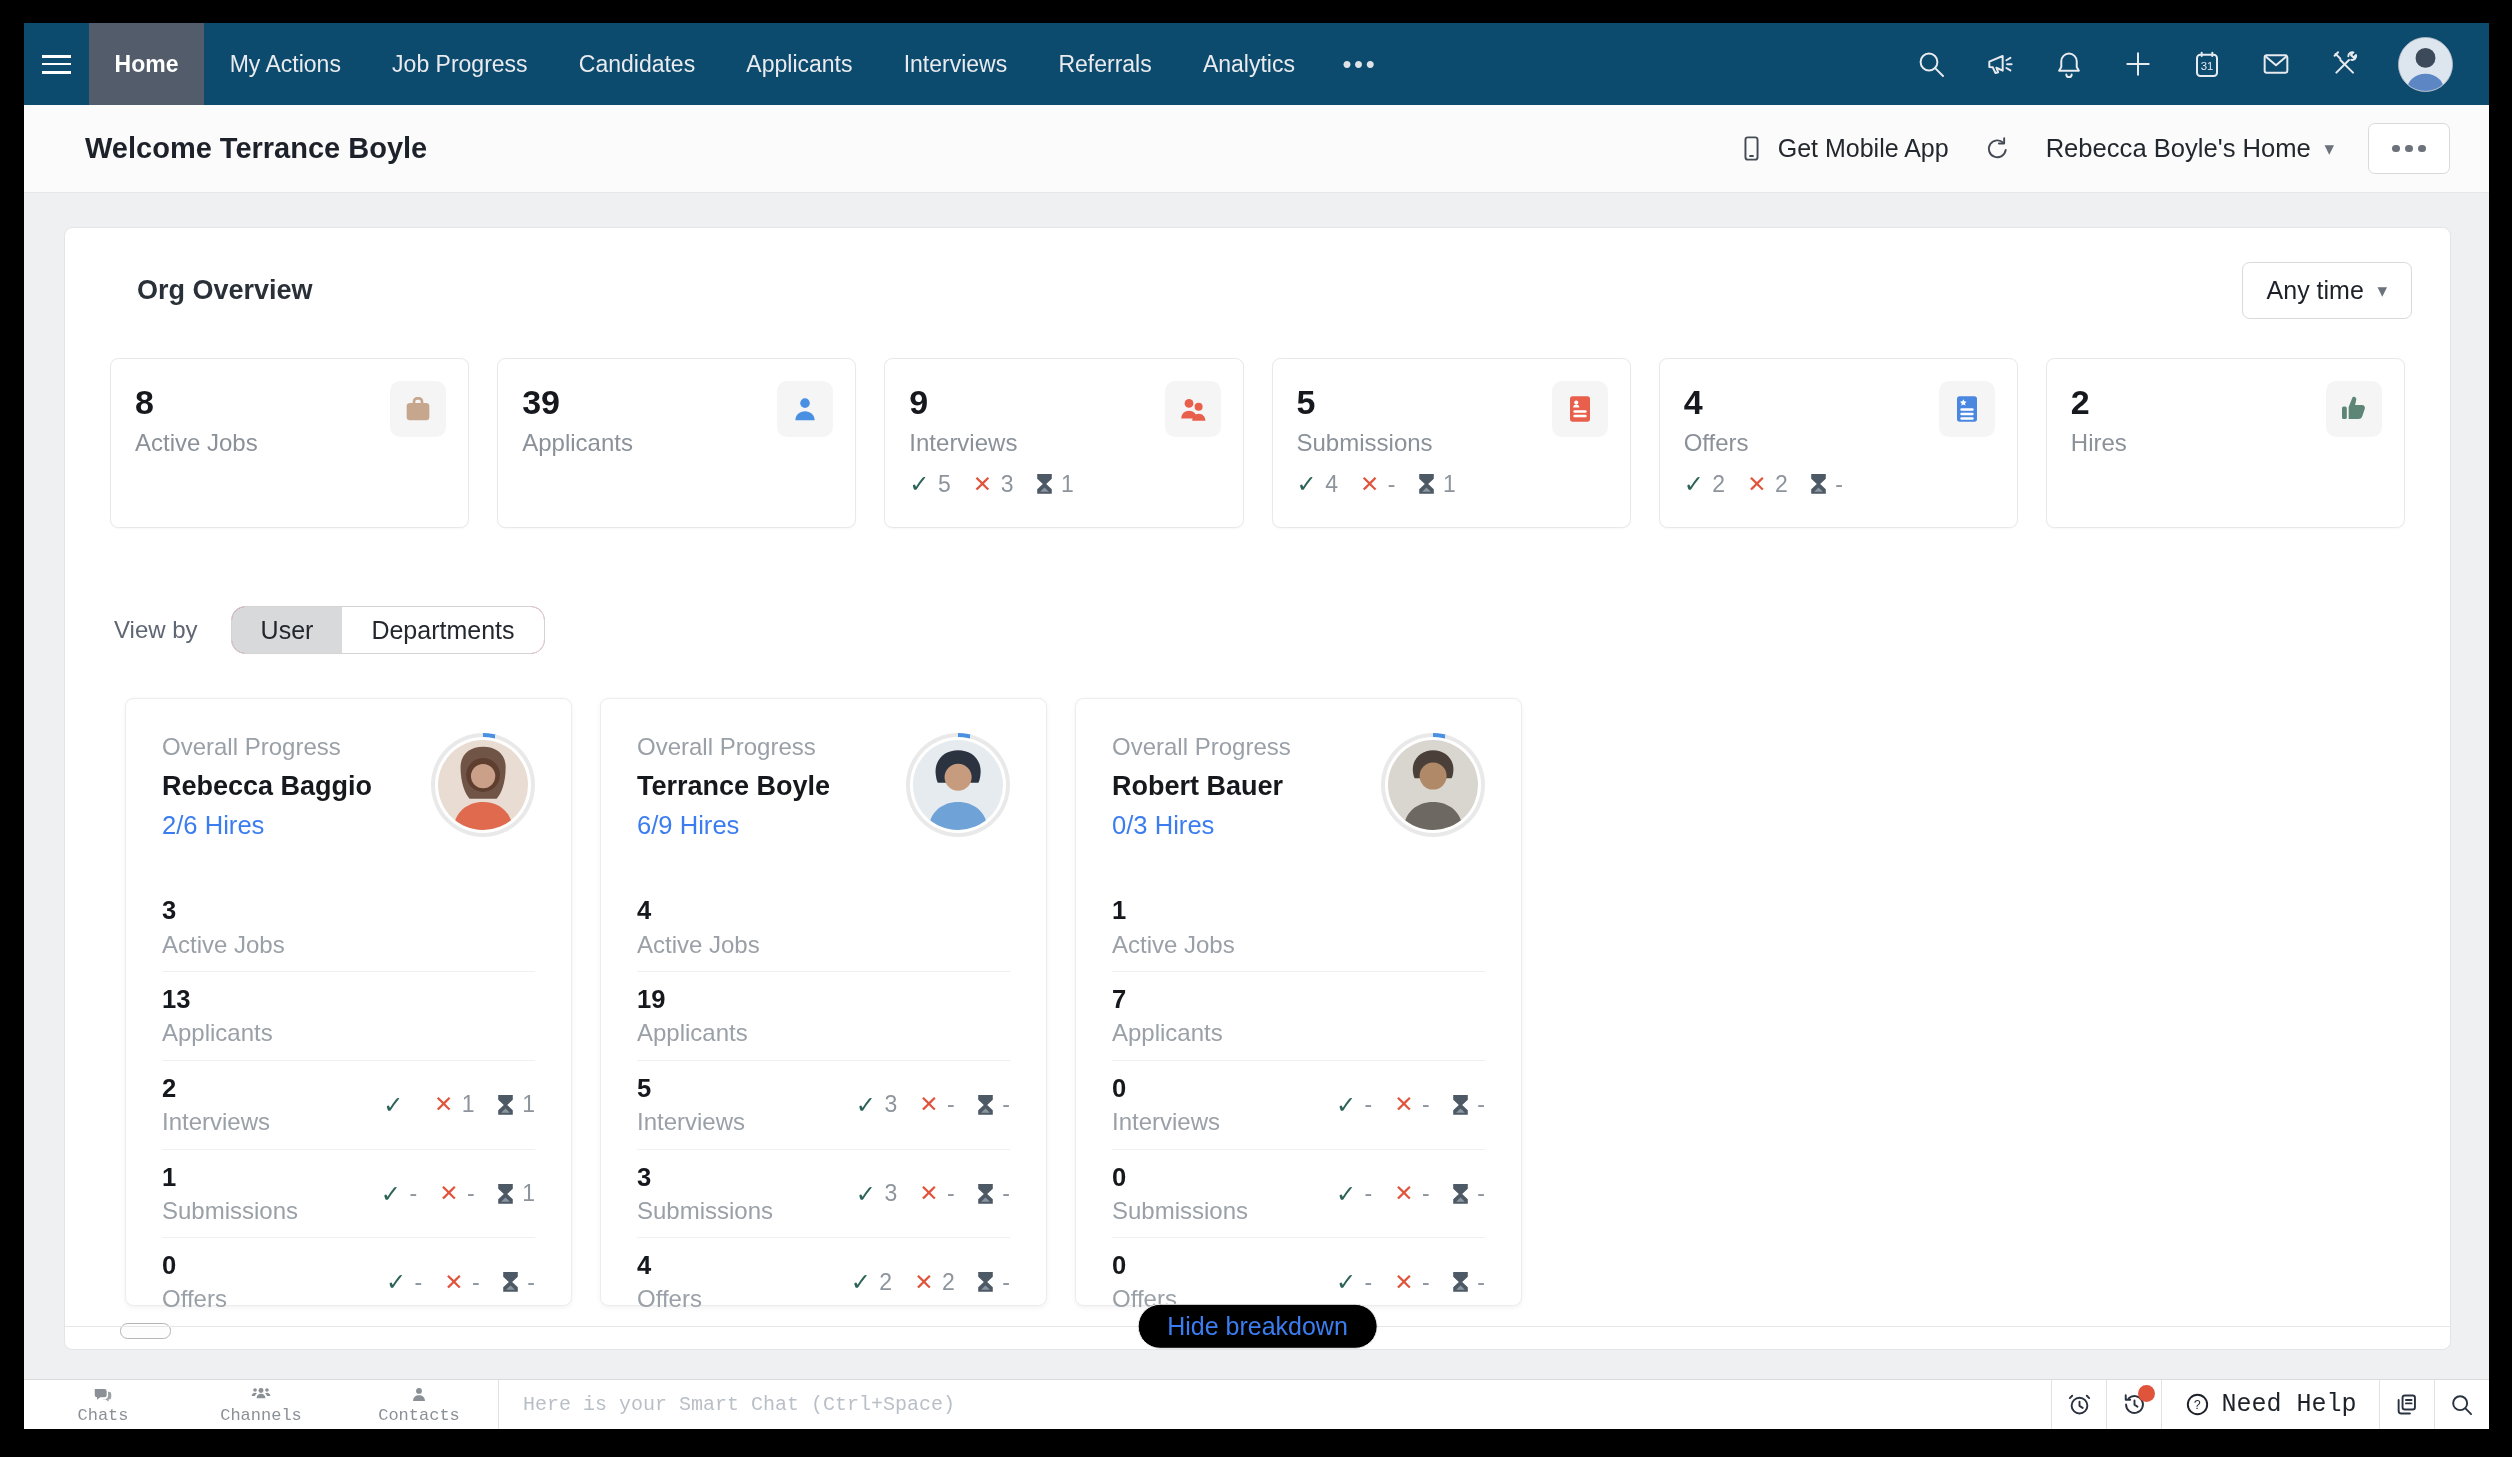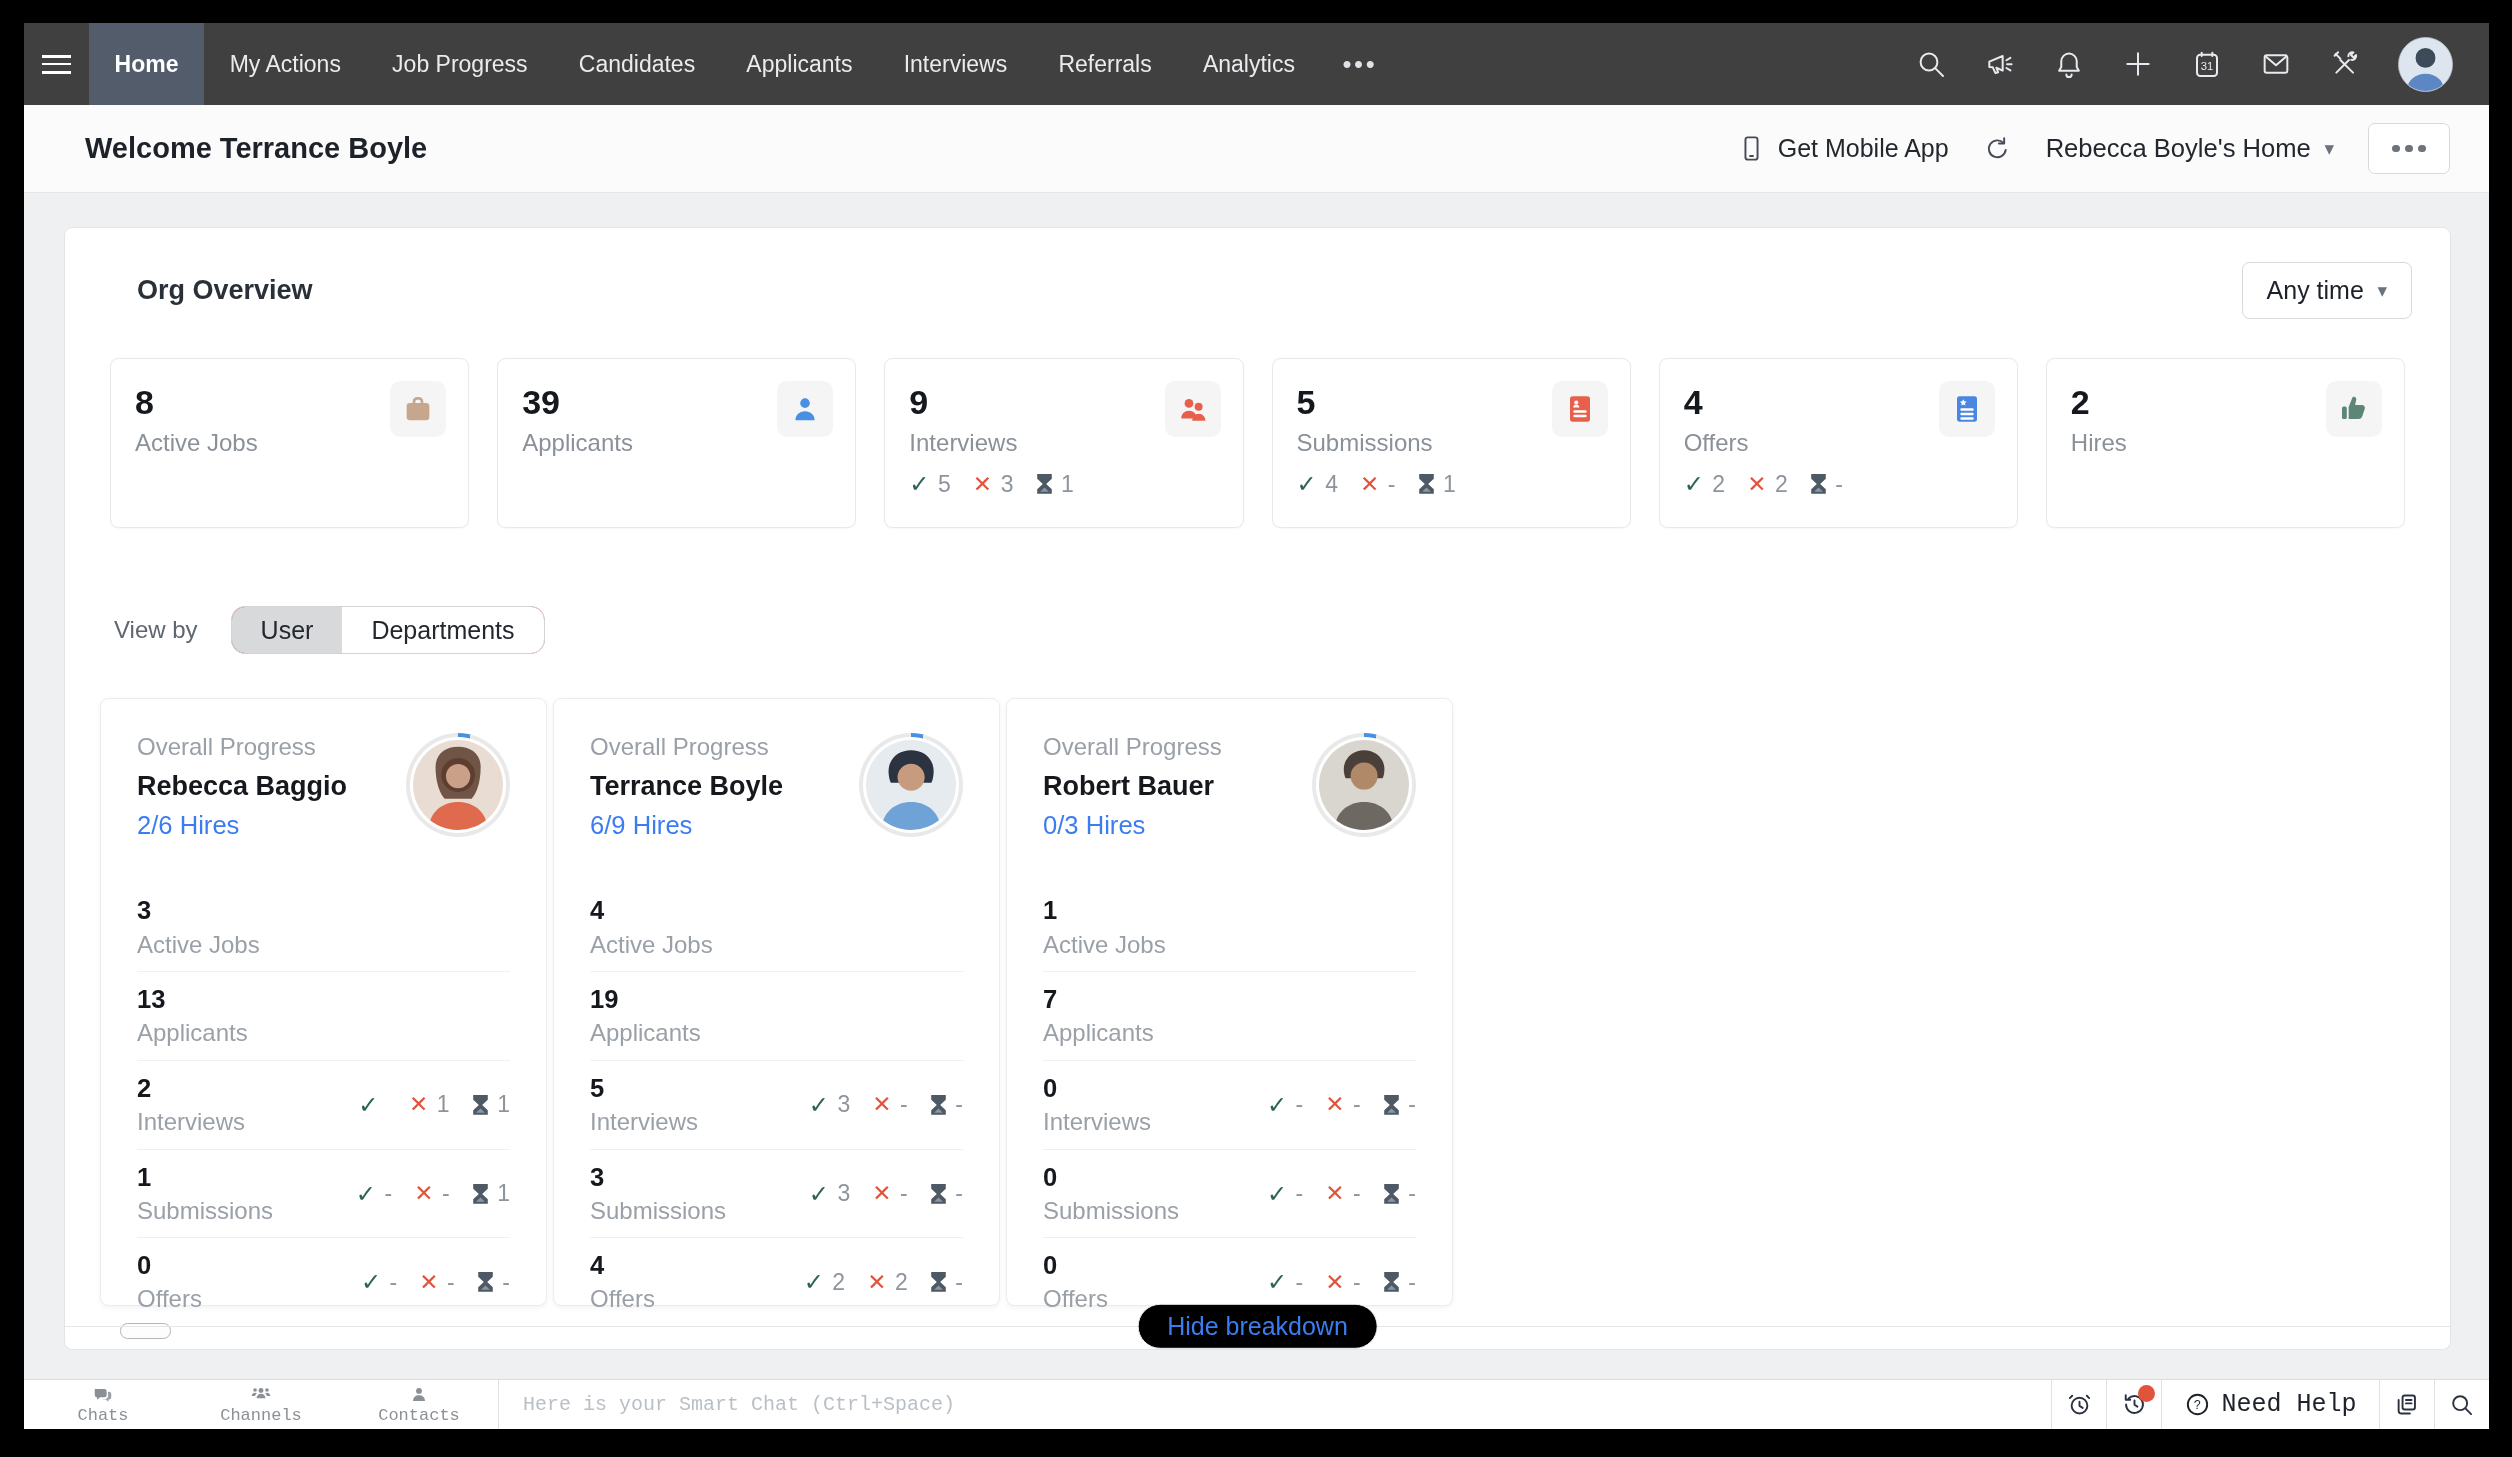--- a/index.html
+++ b/index.html
@@ -1,21 +1,21 @@
 <!DOCTYPE html>
 <html style="font-size:13.6px"><head>
 <meta charset="utf-8">
 <style>
   html,body{margin:0;padding:0;background:#000;}
   body{width:2512px;height:1457px;position:relative;overflow:hidden;
        font-family:"Liberation Sans","DejaVu Sans",sans-serif;-webkit-font-smoothing:antialiased;}
   .app{position:absolute;left:24px;top:23px;width:2465px;height:1406px;background:#eff0f1;overflow:hidden;}
 
   
-  .navbar{height:82px;background:#404040;display:flex;align-items:stretch;}
+  .navbar{height:82px;background:#0c4a6e;display:flex;align-items:stretch;}
   .hamburger{width:65px;display:flex;align-items:center;justify-content:center;cursor:pointer;}
   .hamburger i{display:block;width:29px;height:19px;
      background:linear-gradient(#fff 0 2.6px,transparent 2.6px 7.7px,#fff 7.7px 10.2px,transparent 10.2px 16px,#fff 16px 19px);}
   .nav-items{display:flex;align-items:stretch;}
   .nav-item{display:flex;align-items:center;padding:0 25.6px;color:#e9ebee;font-size:23px;font-weight:500;cursor:pointer;}
   .nav-item.active{background:#525c6a;color:#fff;font-weight:700;}
   .nav-more{display:flex;align-items:center;padding:0 22px;color:#dfe2e6;font-size:25.6px;letter-spacing:2.6px;cursor:pointer;}
   .nav-right{margin-left:auto;display:flex;align-items:center;gap:37px;padding-right:36px;}
   .nav-ic{width:32px;height:32px;color:#e7eaee;cursor:pointer;}
   .nav-ic svg{width:100%;height:100%;fill:none;stroke:currentColor;stroke-width:1.5;stroke-linecap:round;stroke-linejoin:round;}
@@ -53,21 +53,21 @@
   .bd .ck{color:#2c6258;font-size:24px;font-weight:700;}
   .bd .xx{color:#e0543c;font-size:23px;font-weight:700;margin-left:13.6px;}
   .bd .hg{width:17px;height:22px;margin-left:13.6px;}
 
   .viewby{display:flex;align-items:center;gap:33px;margin-top:78px;padding-left:49px;}
   .viewby-label{font-size:24px;color:#5f6673;}
   .segmented{display:flex;border:0.9px solid #d4d4d4;border-radius:14px;overflow:hidden;background:#be185d;}
   .seg{padding:8.5px 29px;font-size:25px;color:#23272e;cursor:pointer;background:#fff;}
   .seg.active{background:#d8d9da;}
 
-  .users-row{display:flex;gap:6px;margin-top:44px;padding-left:35px;}
+  .users-row{display:flex;gap:28px;margin-top:44px;padding-left:60px;}
   .ucard{width:447px;height:608px;background:#fff;border:0.9px solid #ececec;border-radius:8.5px;
          box-shadow:0 1.7px 5.1px rgba(0,0,0,.05);box-sizing:border-box;padding:34px 36px;}
   .ucard-head{display:flex;}
   .ucard-sub{font-size:24px;color:#9aa0a7;}
   .ucard-name{font-size:27px;font-weight:700;color:#15181d;margin-top:10.2px;}
   .ucard-hires{font-size:25.6px;color:#3b7df0;margin-top:8.5px;display:inline-block;cursor:pointer;text-decoration:none;}
   .avatar-ring{margin-left:auto;width:104px;height:104px;border-radius:50%;padding:4.3px;box-sizing:border-box;
                background:conic-gradient(#4a90e2 0 14deg,#e9e9e9 14deg 360deg);}
   .avatar{display:block;width:100%;height:100%;border-radius:50%;background:#fff;padding:2.6px;box-sizing:border-box;}
   .avatar svg{width:100%;height:100%;border-radius:50%;display:block;}

